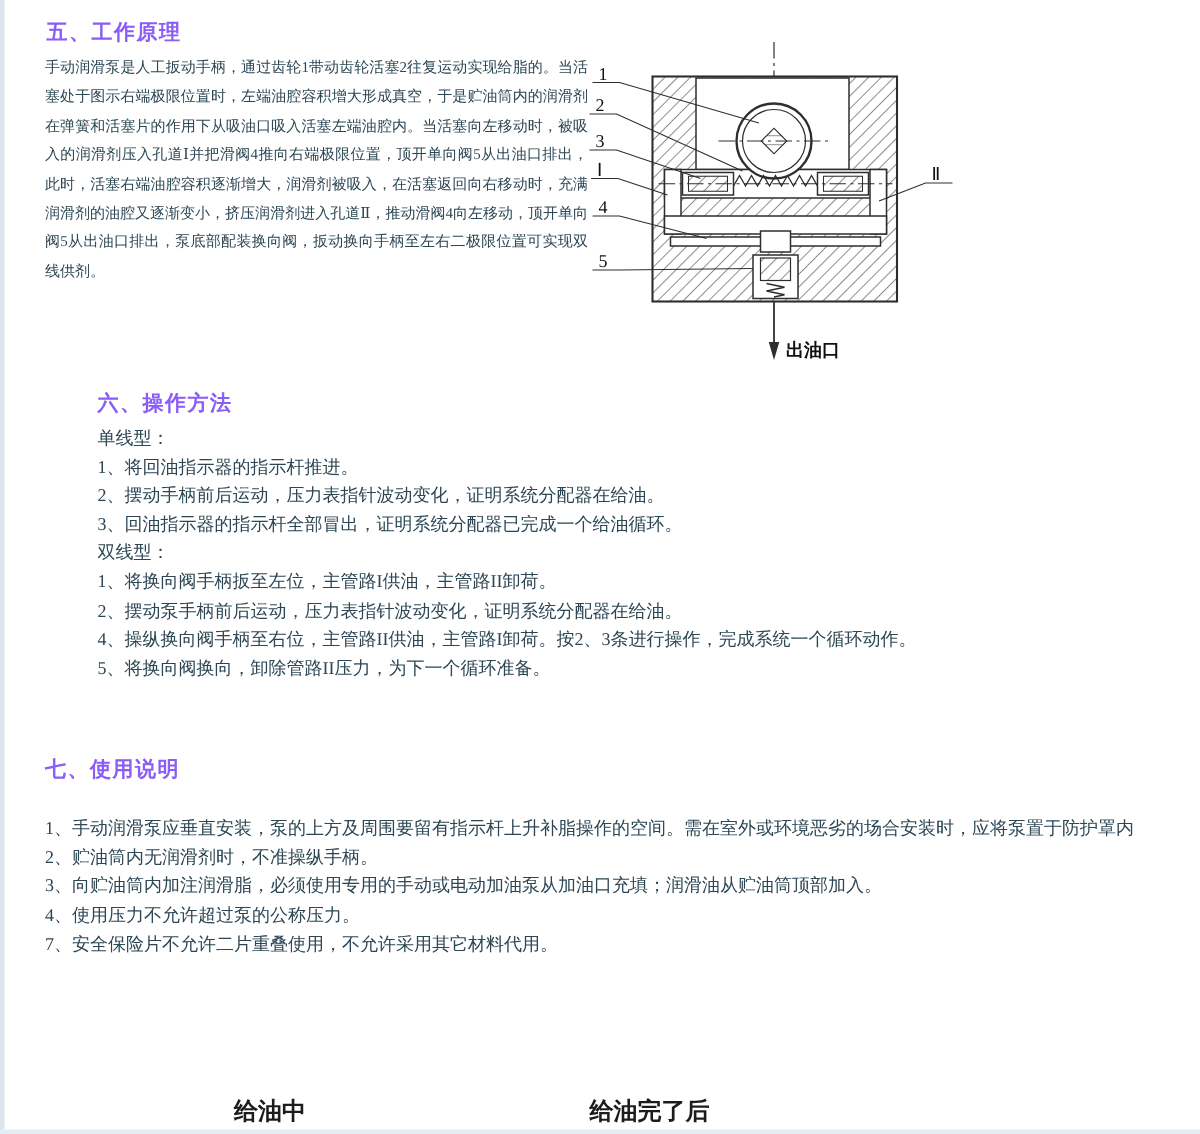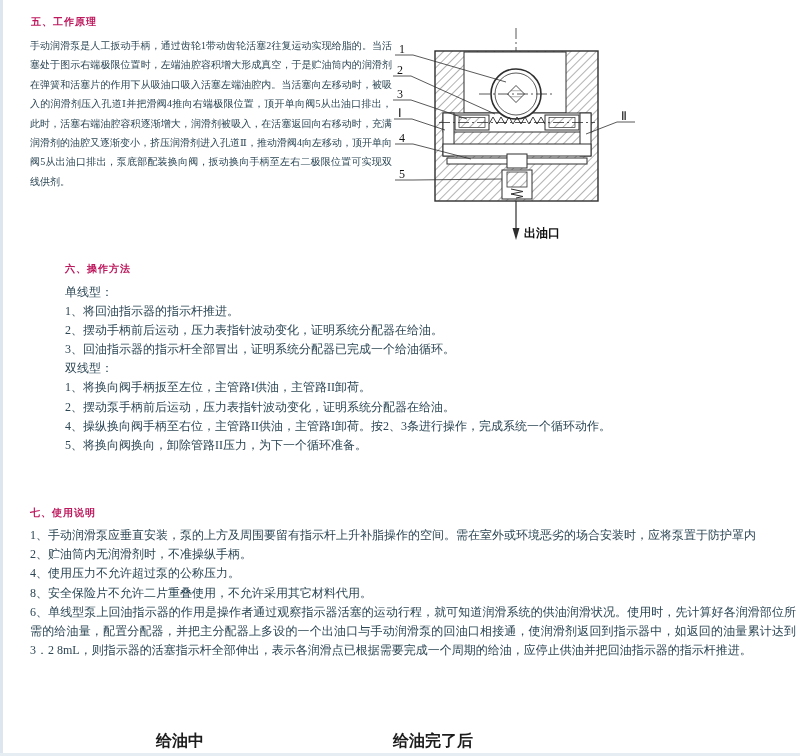--- a/index.html
+++ b/index.html
@@ -7,42 +7,42 @@
     position:relative; width:800px; height:756px; background:#ffffff;
     overflow:hidden;
     font-family:"Liberation Serif","DejaVu Serif",serif;
     color:#2c4654;
   }
   .page::before { content:""; position:absolute; left:0; top:0; bottom:0; width:3px; background:#dde6ef; }
   .page::after  { content:""; position:absolute; left:0; right:0; bottom:0; height:3px; background:#e6edf3; }
 
   .heading {
     font-family:"Liberation Sans","DejaVu Sans",sans-serif;
-    font-weight:bold; font-size:10px; line-height:15px; color:#be185d;
+    font-weight:bold; font-size:14px; line-height:15px; color:#8b5cf6;
     letter-spacing:1px;
   }
   .sec5-h { position:absolute; left:31px; top:14px; }
 
   .para {
     position:absolute; left:30px; top:36px; width:362px;
     font-size:10px; line-height:19.4px; text-align:justify;
   }
 
   .diagram { position:absolute; left:383px; top:18px; }
   .cl  { stroke:#2e2e2e; stroke-width:0.8; stroke-dasharray:11 3 2 3; fill:none; }
   .ld  { stroke:#2e2e2e; stroke-width:0.8; fill:none; }
   .lbl { font:12px "Liberation Serif",serif; fill:#111; }
   .outlet { font-family:"Liberation Sans",sans-serif; font-weight:bold; font-size:12px; fill:#111; }
 
   .sec6 { position:absolute; left:30px; top:261px; width:766px; font-size:12px;margin-left:35px; }
   .sec6 .heading { margin-bottom:7px; }
   .sec6 .line { height:19.1px; line-height:19.1px; white-space:nowrap; }
 
   .sec7 { position:absolute; left:30px; top:505px; width:766px; font-size:12px; }
-  .sec7 .heading { margin-bottom:6px; }
+  .sec7 .heading { margin-bottom:23px; }
   .sec7 .item { line-height:19.2px; text-align:justify; }
 
   .caption {
     position:absolute; top:731px;
     font-family:"Liberation Sans","DejaVu Sans",sans-serif;
     font-weight:bold; font-size:16px; color:#1c1c1c;
   }
   .caption-left  { left:149px; }
   .caption-right { left:386px; }
   .cap-text { display:inline-block; padding:0 7px 7px 7px; border-bottom:1px solid #777; }
@@ -126,23 +126,23 @@
     <div class="line">1、将换向阀手柄扳至左位，主管路I供油，主管路II卸荷。</div>
     <div class="line">2、摆动泵手柄前后运动，压力表指针波动变化，证明系统分配器在给油。</div>
     <div class="line">4、操纵换向阀手柄至右位，主管路II供油，主管路I卸荷。按2、3条进行操作，完成系统一个循环动作。</div>
     <div class="line">5、将换向阀换向，卸除管路II压力，为下一个循环准备。</div>
   </div>
 
   <div class="sec7">
     <div class="heading">七、使用说明</div>
     <div class="item">1、手动润滑泵应垂直安装，泵的上方及周围要留有指示杆上升补脂操作的空间。需在室外或环境恶劣的场合安装时，应将泵置于防护罩内</div>
     <div class="item">2、贮油筒内无润滑剂时，不准操纵手柄。</div>
+    <div class="item">3、向贮油筒内加注润滑脂，必须使用专用的手动或电动加油泵从加油口充填；润滑油从贮油筒顶部加入。</div>
     <div class="item">4、使用压力不允许超过泵的公称压力。</div>
-    <div class="item">8、安全保险片不允许二片重叠使用，不允许采用其它材料代用。</div>
-    <div class="item">6、单线型泵上回油指示器的作用是操作者通过观察指示器活塞的运动行程，就可知道润滑系统的供油润滑状况。使用时，先计算好各润滑部位所需的给油量，配置分配器，并把主分配器上多设的一个出油口与手动润滑泵的回油口相接通，使润滑剂返回到指示器中，如返回的油量累计达到3．2 8mL，则指示器的活塞指示杆全部伸出，表示各润滑点已根据需要完成一个周期的给油，应停止供油并把回油指示器的指示杆推进。</div>
+    <div class="item">7、安全保险片不允许二片重叠使用，不允许采用其它材料代用。</div>
   </div>
 
   <div class="caption caption-left">
     <span class="cap-text">给油中</span>
   </div>
   <div class="caption caption-right">
     <span class="cap-text">给油完了后</span>
   </div>
 
 </div>

